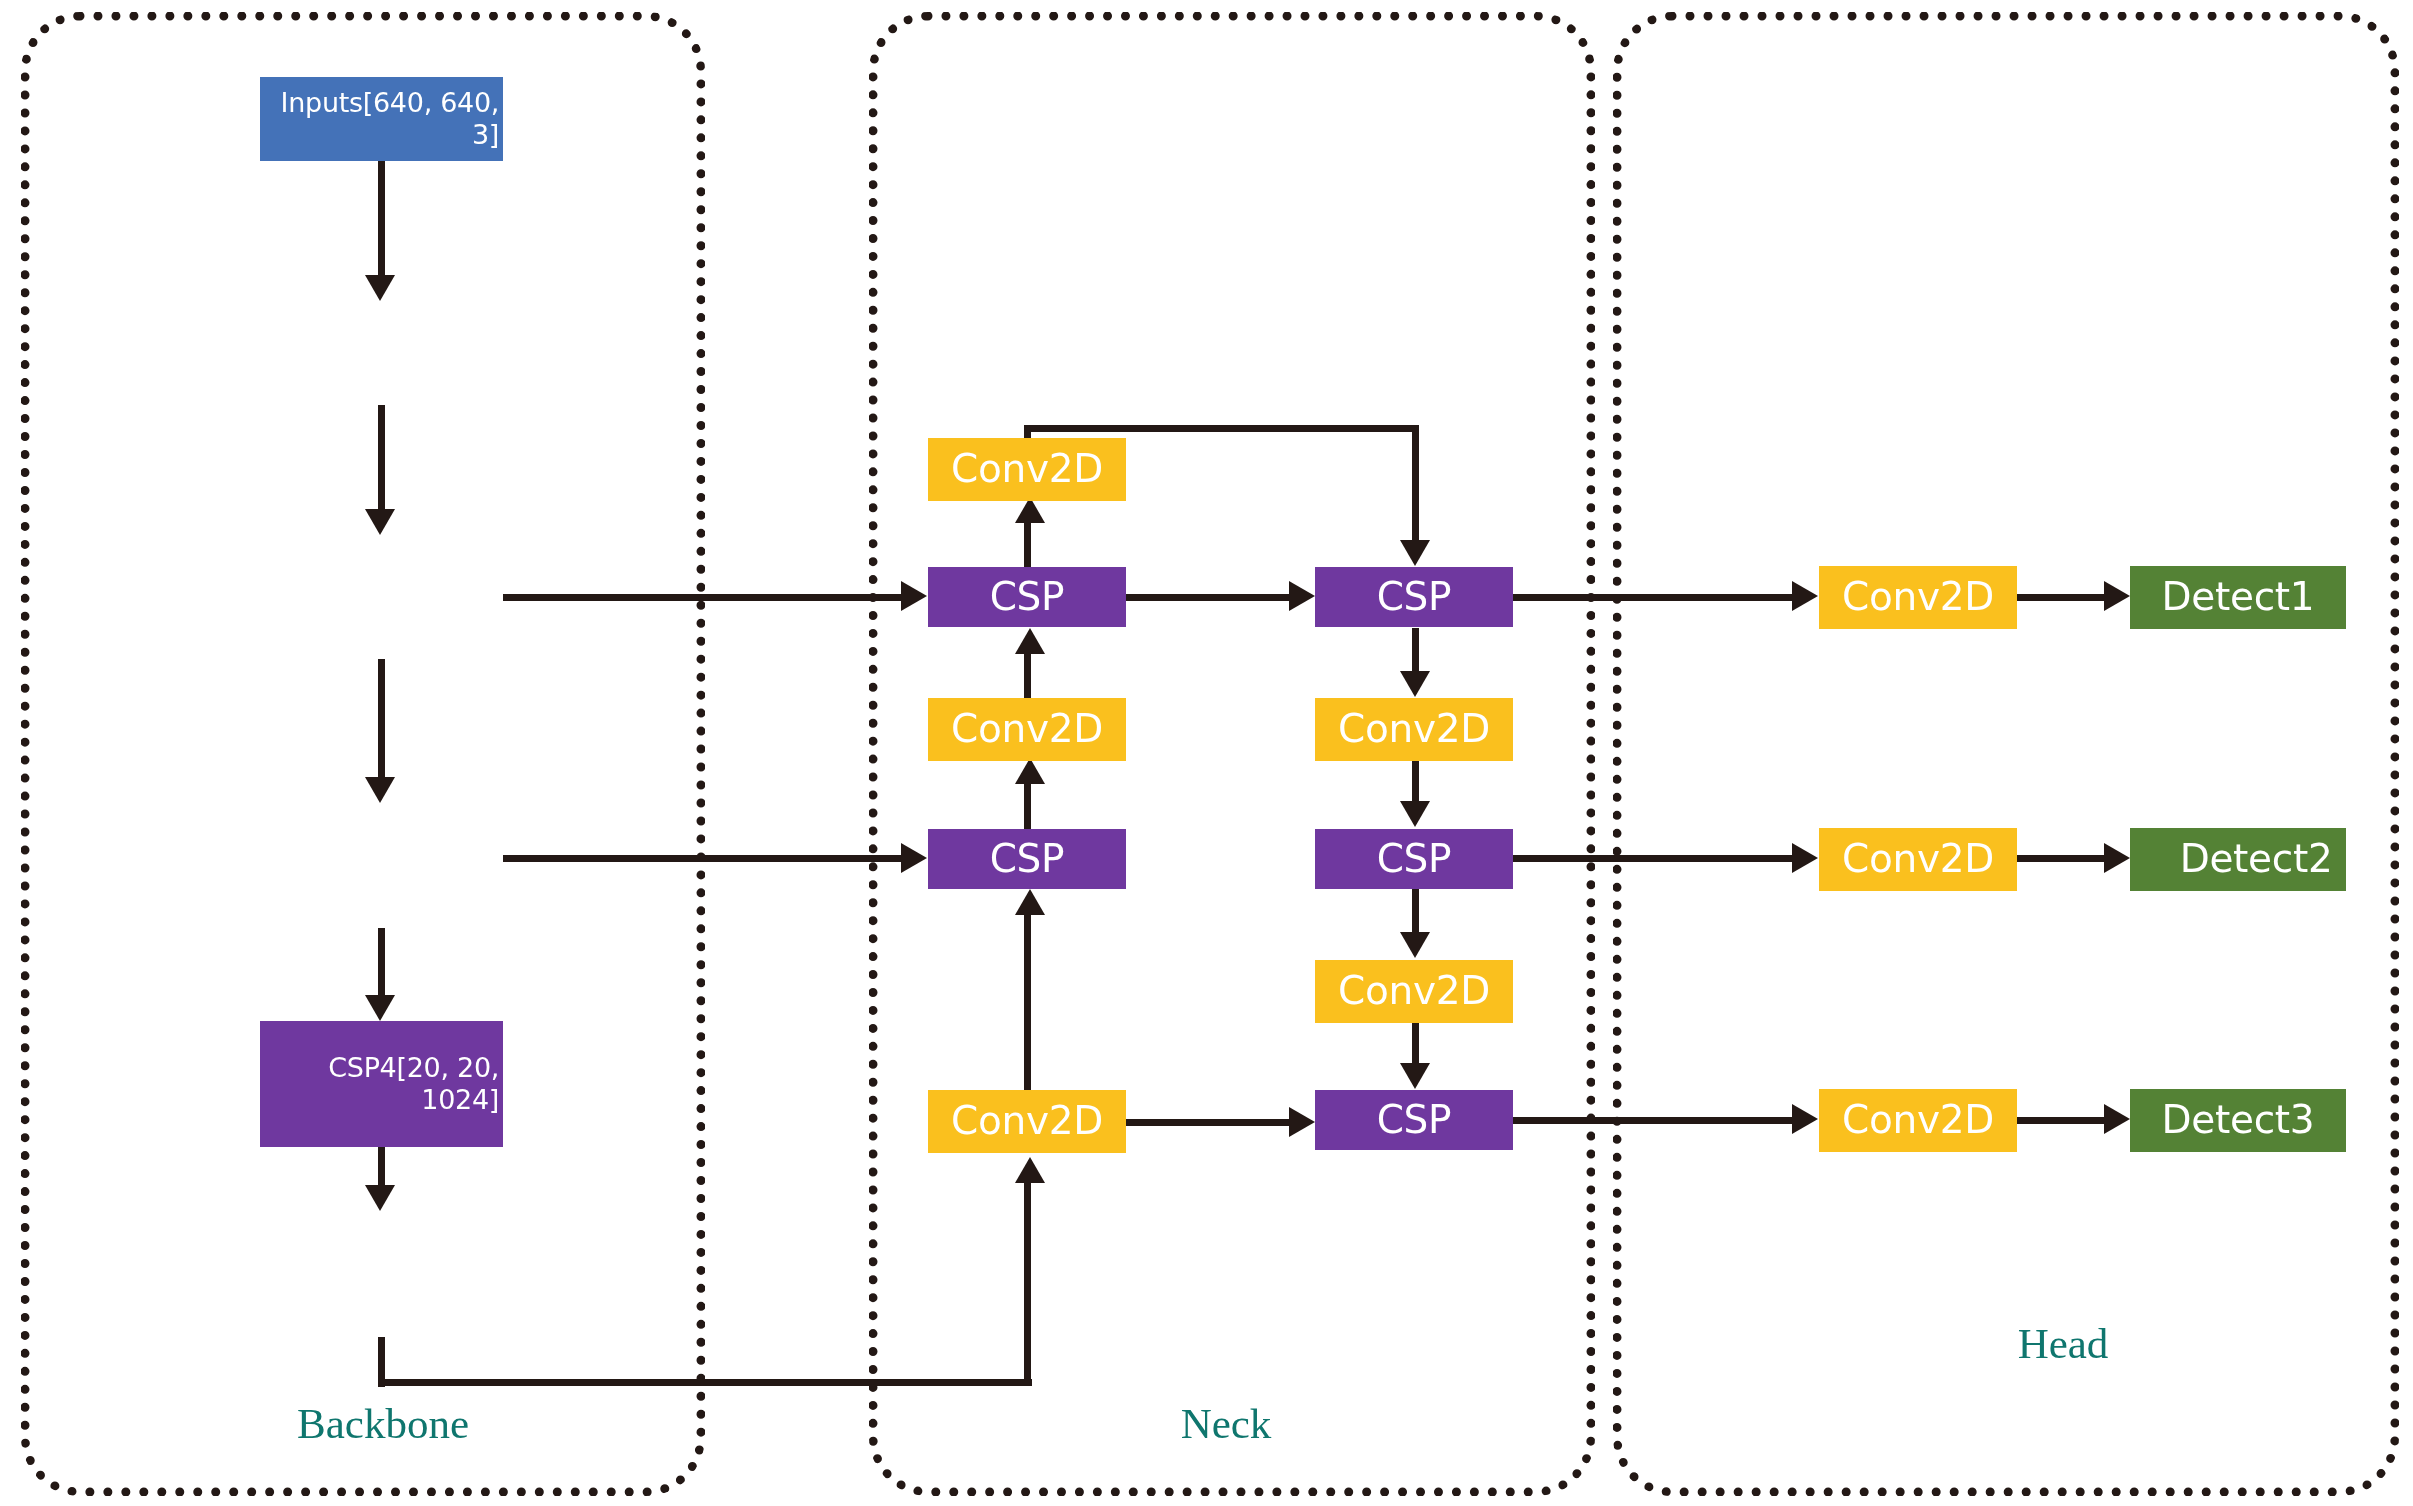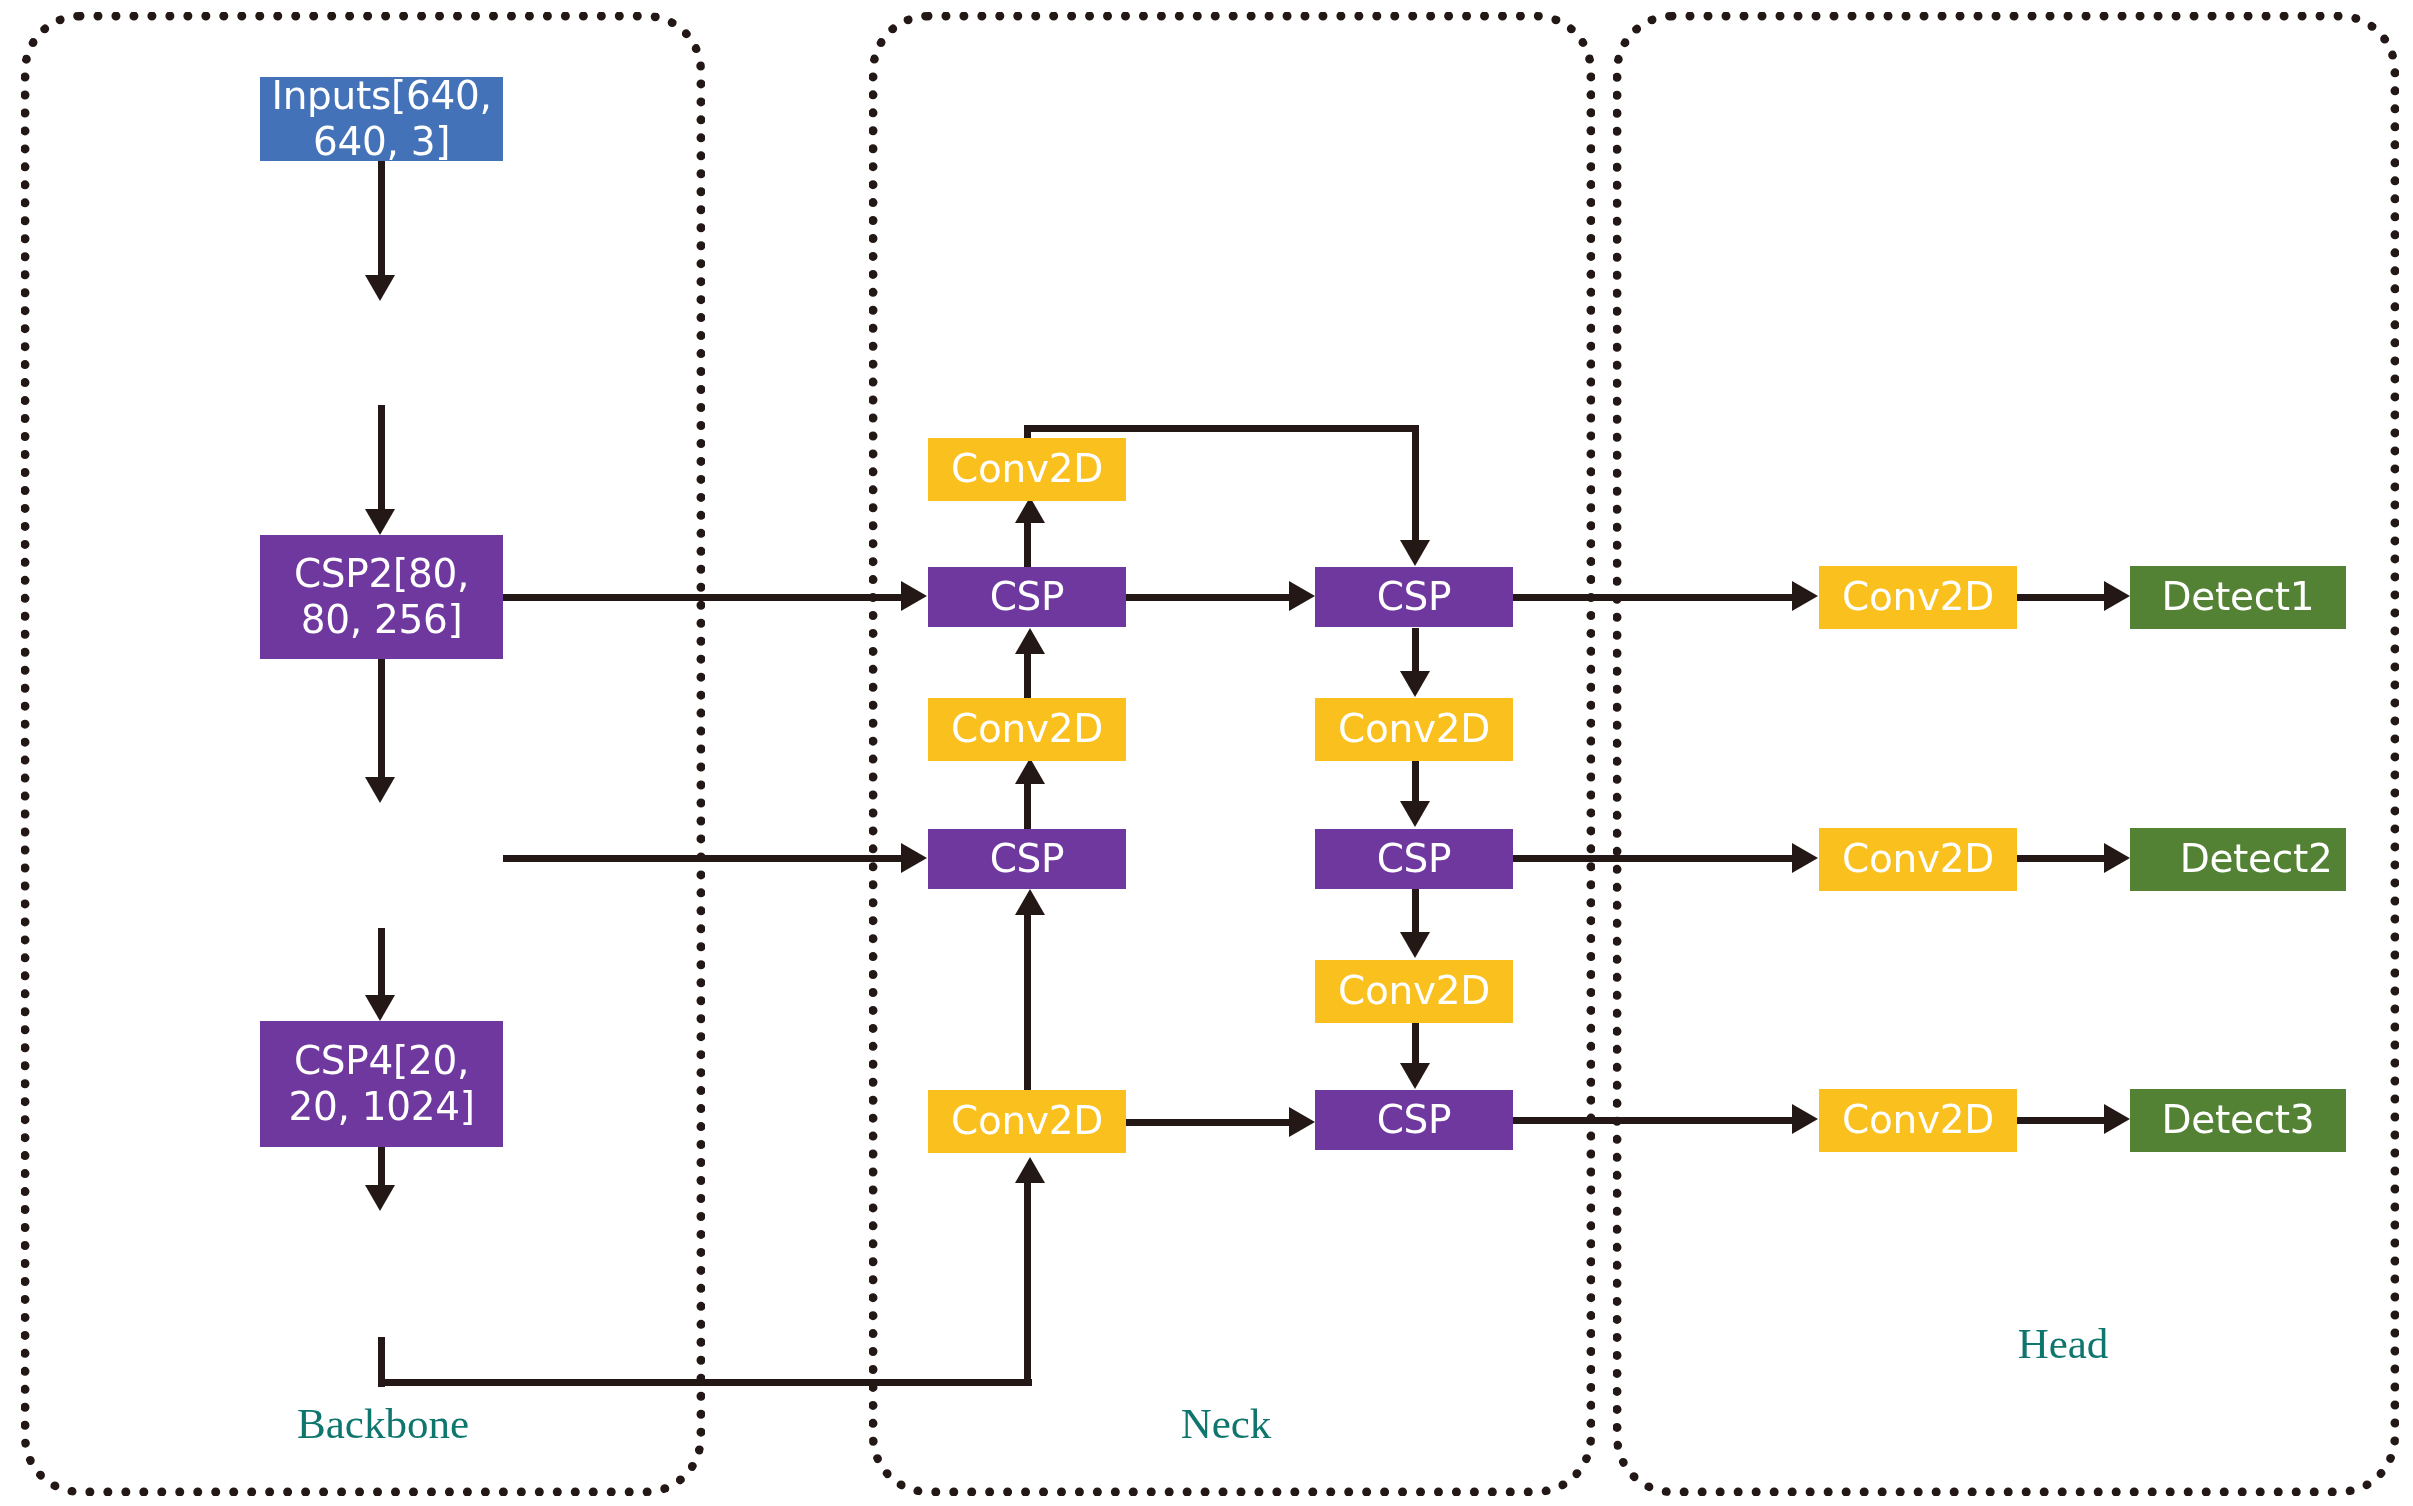--- a/index.html
+++ b/index.html
@@ -42,21 +42,21 @@
     align-items: center;
     justify-content: center;
     text-align: center;
     font-family: "DejaVu Sans", sans-serif;
     line-height: 1.18;
     font-size: 39px;
     letter-spacing: -0.3px;
     padding: 0 3.9px;
     z-index: 4;
   }
-  .node.two-line { font-size: 39px; }
+  .node.two-line { font-size: 27px; text-align: right; }
   .node.one-line { font-size: 39px; }
   
   .edge {
     position: absolute;
     background: #231815;
     z-index: 3;
   }
   .edge.h { height: 7.2px; }
   .edge.v { width: 7.2px; }
   .arrowhead {
@@ -85,21 +85,20 @@
 
 <div id="stage">
 
   <div class="section-box" style="left:21px; top:11.8px; width:684px; height:1484px;"></div>
   <div class="section-box" style="left:869px; top:11.8px; width:726px; height:1484px;"></div>
   <div class="section-box" style="left:1613px; top:11.8px; width:786px; height:1484px;"></div>
 
   <div class="node two-line" style="left:260px; top:77px; width:243px; height:84px; background:#4472B8;">Inputs[640, 640, 3]</div>
 
 
-  <div class="node two-line" style="left:260px; top:535px; width:243px; height:124px; background:#6F389F;">CSP2[80, 80, 256]</div>
 
 
   <div class="node two-line" style="left:260px; top:1021px; width:243px; height:126px; background:#6F389F;">CSP4[20, 20, 1024]</div>
 
 
   <div class="edge v" style="left:378px; top:161px; height:118px;"></div>
   <div class="arrowhead down" style="left:365px; top:275px;"></div>
 
   <div class="edge v" style="left:378px; top:405px; height:106px;"></div>
   <div class="arrowhead down" style="left:365px; top:509px;"></div>

